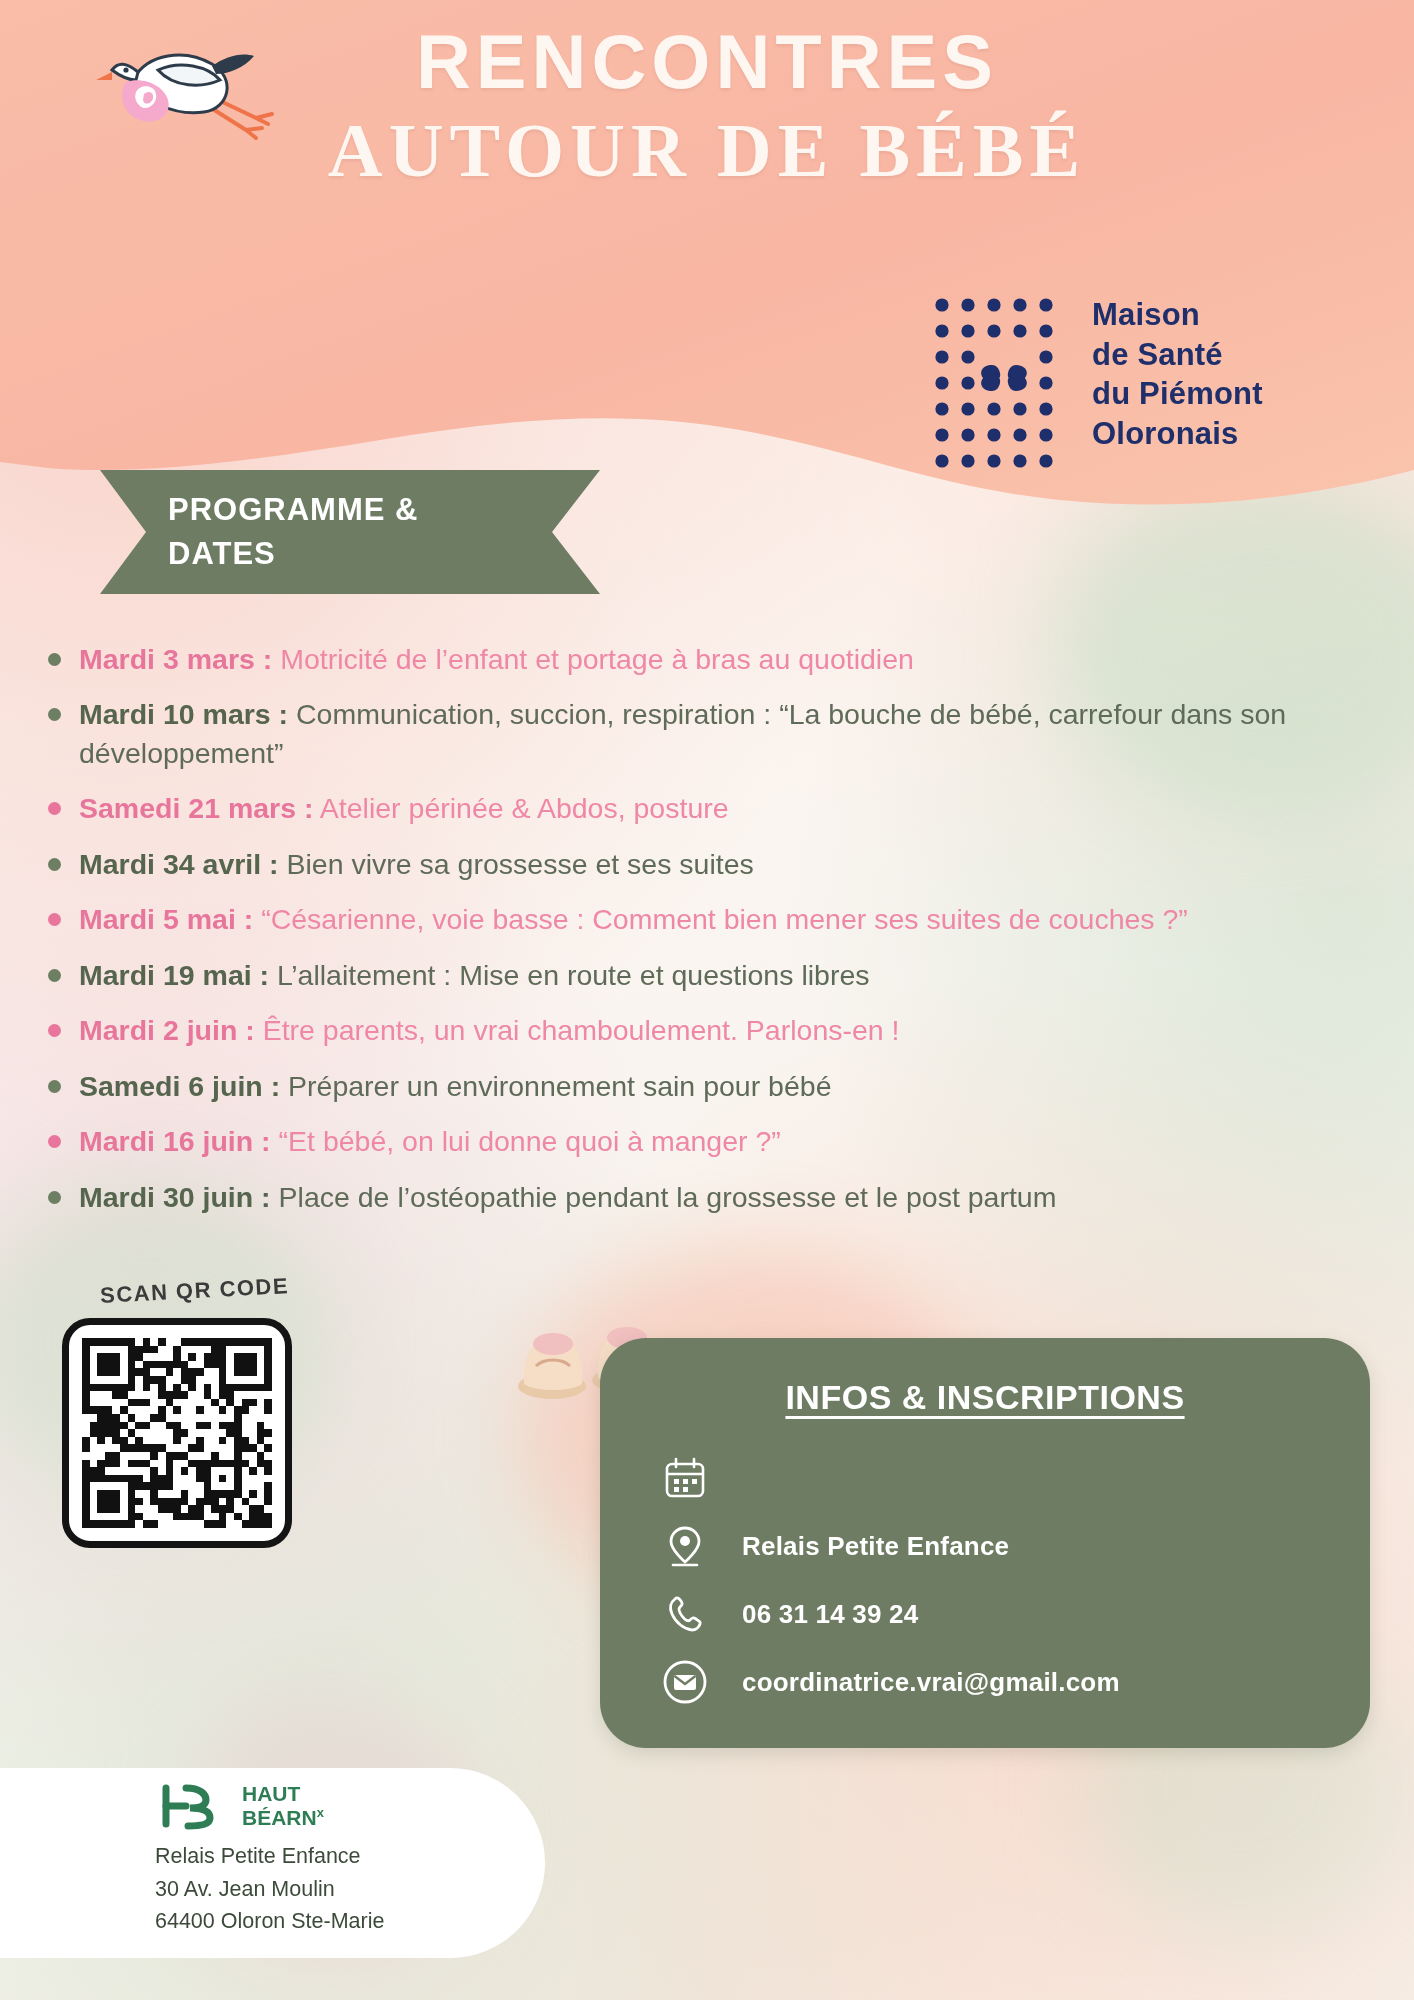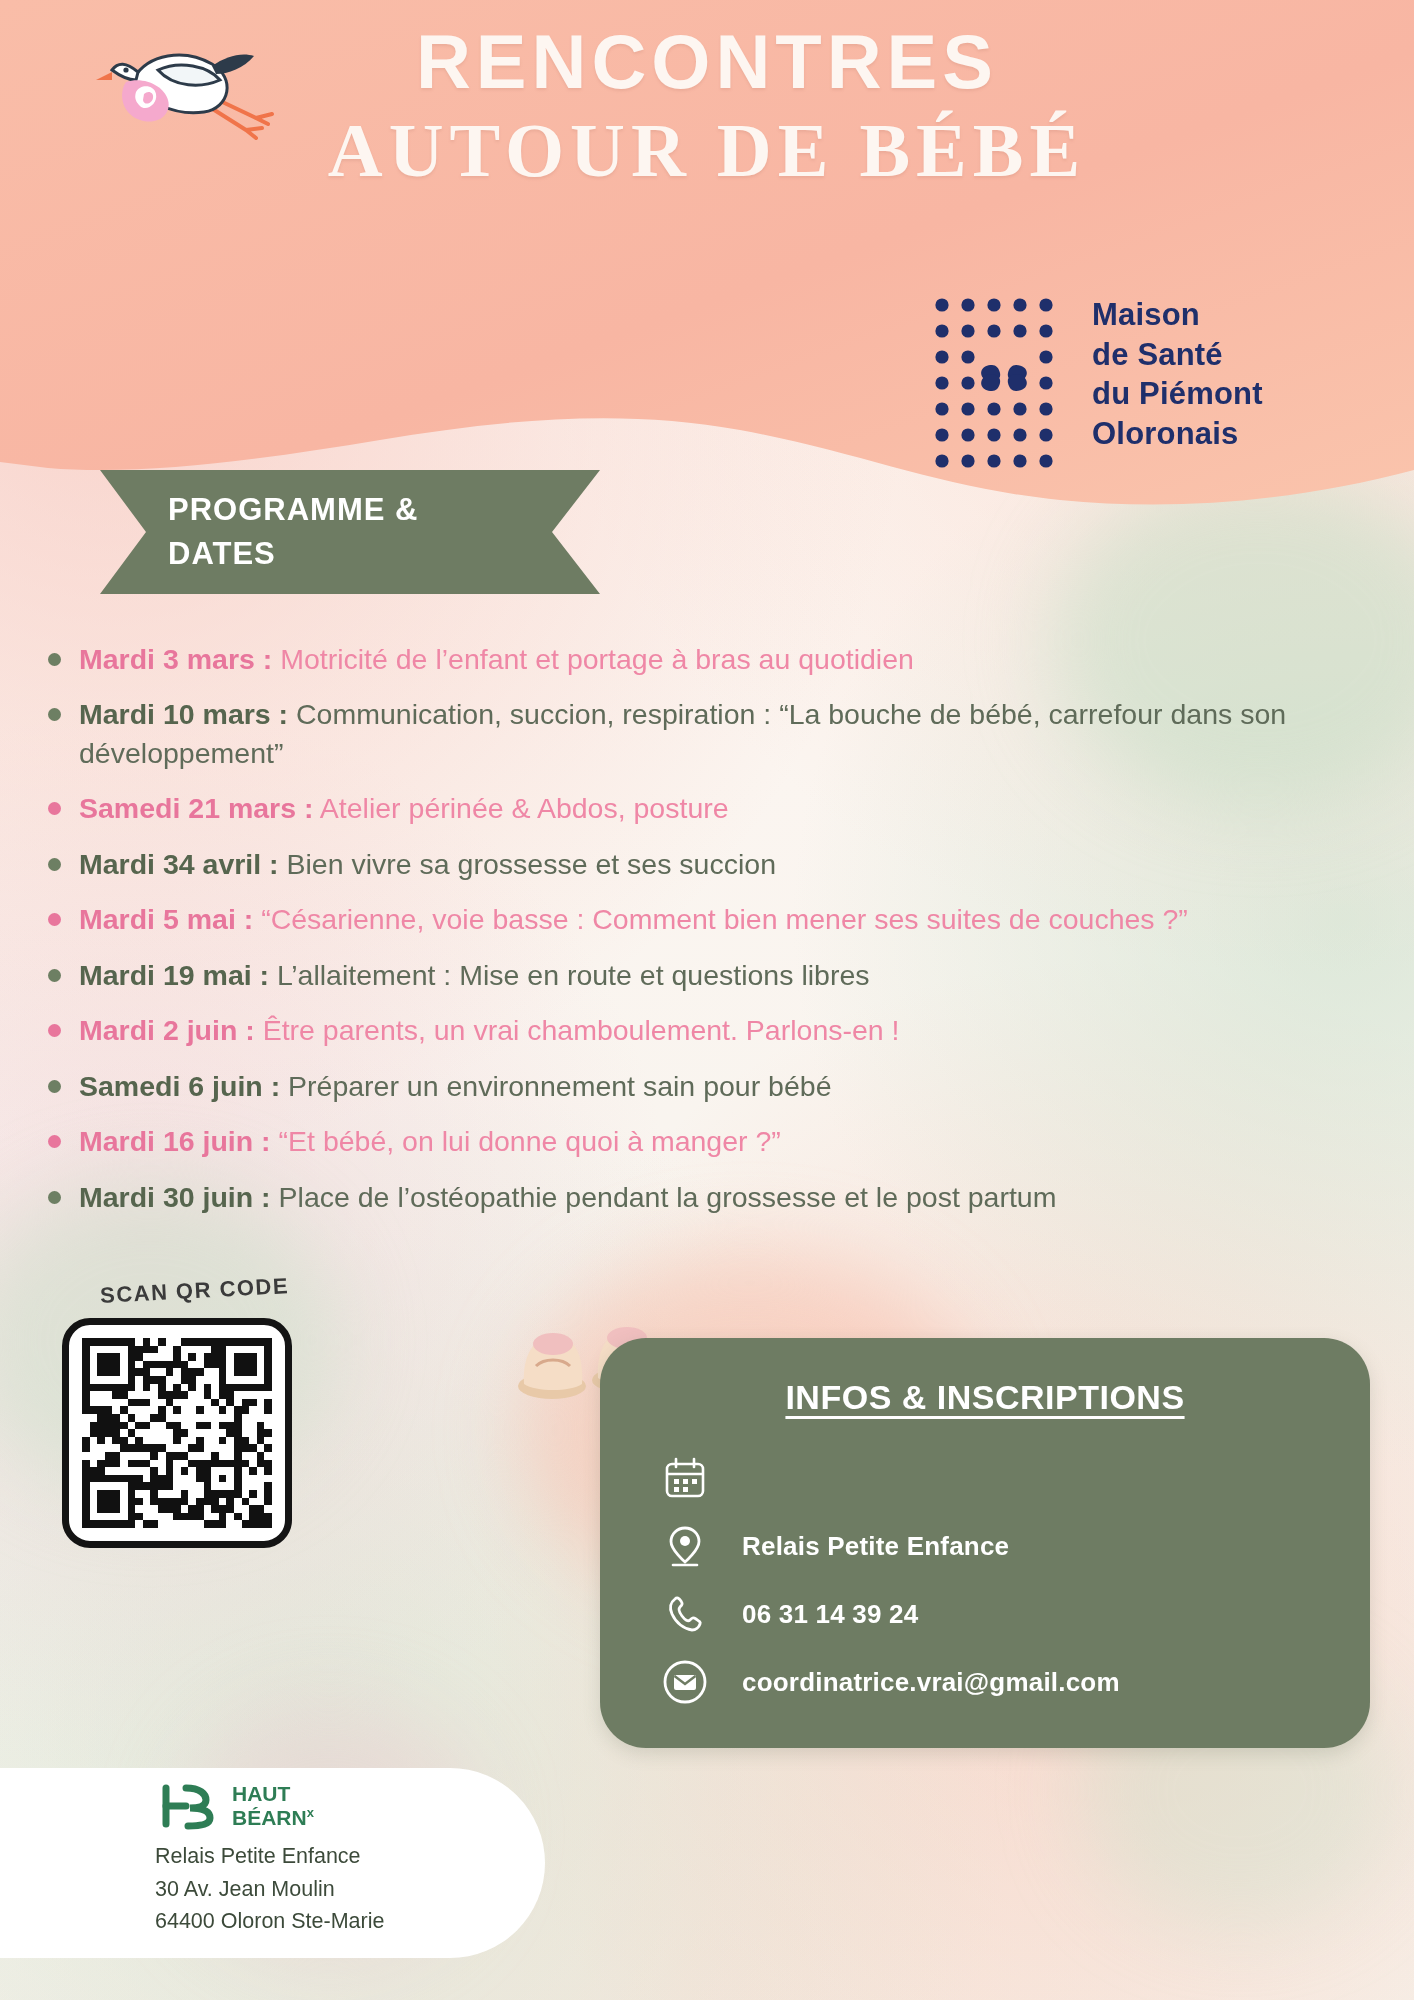--- a/index.html
+++ b/index.html
@@ -122,21 +122,21 @@
   .row .ic { flex: 0 0 auto; width: 46px; height: 46px; display: flex; align-items: center; justify-content: center; }
   .row .tx { font-size: 26px; font-weight: 800; line-height: 1.33; letter-spacing: 0.2px; }
   .row.first { align-items: flex-start; }
   .row.first .ic { margin-top: 4px; }
 
   
   .footer {
     position: absolute; left: 0px; top: 1768px; width: 545px; height: 190px;
     background: #ffffff; border-radius: 0 95px 95px 0;
   }
-  .hb-logo { position: absolute; left: 160px; top: 1782px; display: flex; align-items: center; gap: 16px; }
+  .hb-logo { position: absolute; left: 160px; top: 1782px; display: flex; align-items: center; gap: 26px; }
   .hb-mark { width: 56px; height: 48px; }
   .hb-text { color: #2e7d55; font-weight: 800; font-size: 21px; line-height: 1.12; }
   .hb-text sup { font-size: 13px; }
   .footer-addr {
     position: absolute; left: 155px; top: 1840px;
     color: #3c4a3a; font-size: 21.5px; line-height: 1.52;
   }
 </style>
 </head>
 <body>
@@ -270,21 +270,21 @@
       <span class="bullet b-pink"></span>
       <span class="p-text">
         <span class="d-pink">Samedi 21 mars :</span>
         <span class="t-pink">Atelier périnée &amp; Abdos, posture</span>
       </span>
     </div>
     <div class="p-item">
       <span class="bullet b-green"></span>
       <span class="p-text">
         <span class="d-green">Mardi 34 avril :</span>
-        <span class="t-green">Bien vivre sa grossesse et ses succion</span>
+        <span class="t-green">Bien vivre sa grossesse et ses suites</span>
       </span>
     </div>
     <div class="p-item">
       <span class="bullet b-pink"></span>
       <span class="p-text">
         <span class="d-pink">Mardi 5 mai :</span>
         <span class="t-pink">“Césarienne, voie basse : Comment bien mener ses suites de couches ?”</span>
       </span>
     </div>
     <div class="p-item">

